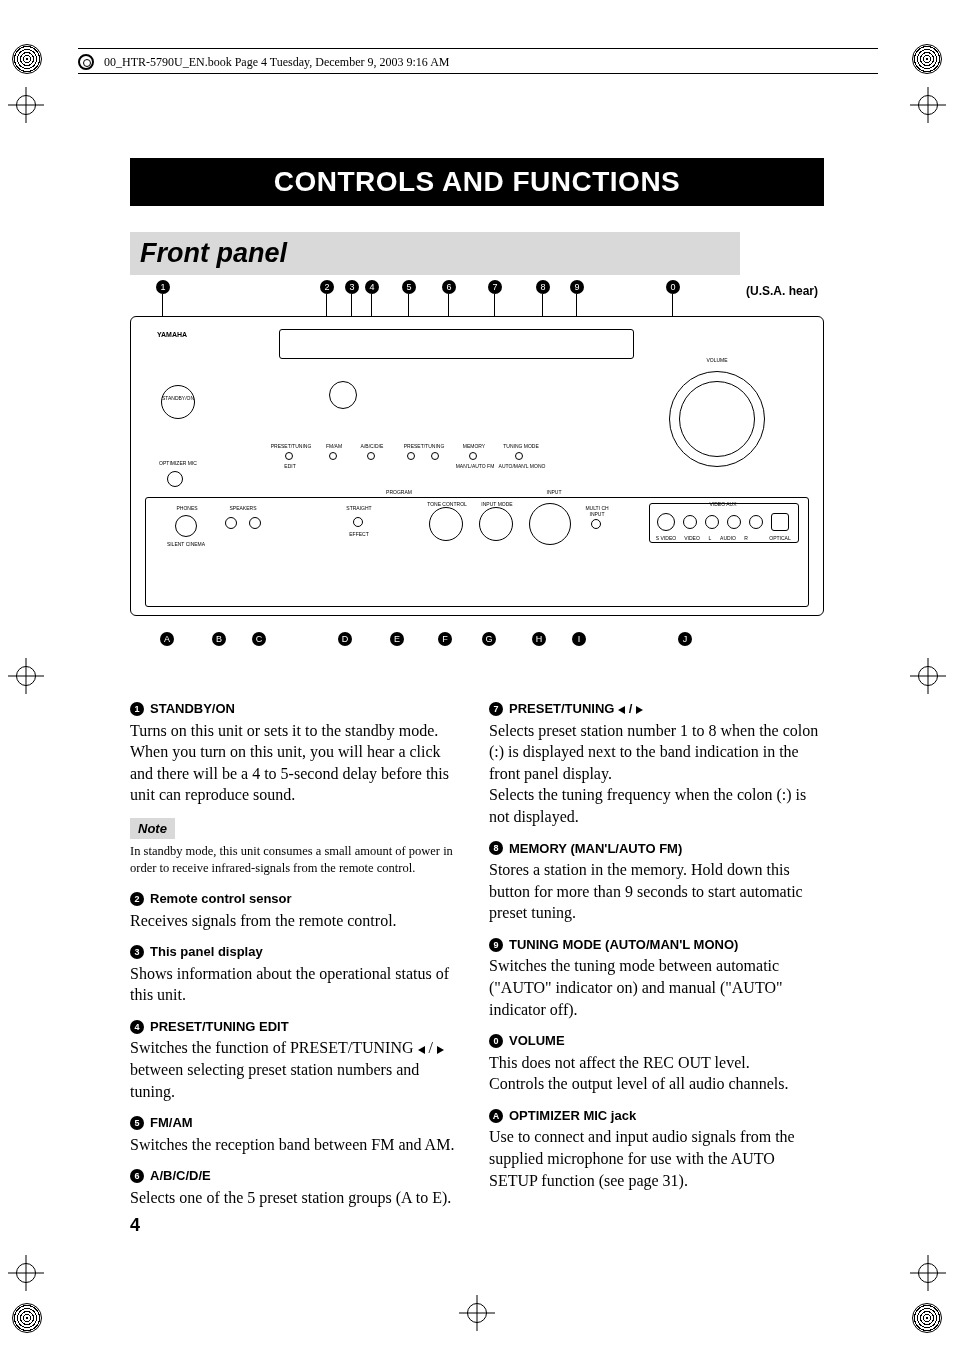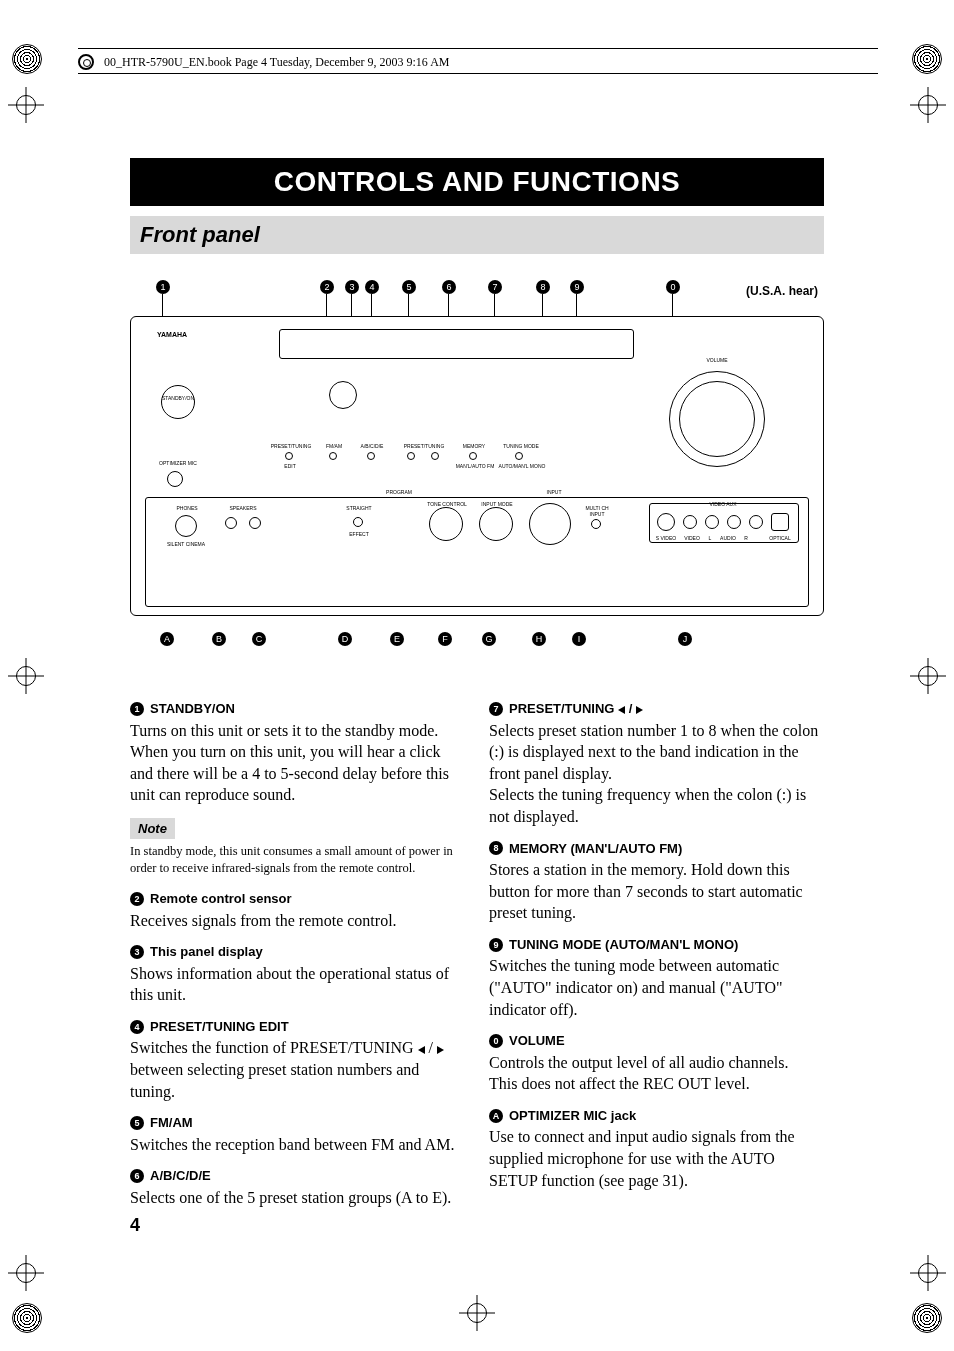--- a/index.html
+++ b/index.html
@@ -75,28 +75,28 @@
     text-align: center;
     padding: 8px 0;
     font-family: Arial, Helvetica, sans-serif;
     font-weight: bold;
     font-size: 28px;
     letter-spacing: 0.5px;
   }
 
   .section-bar {
     position: absolute;
-    left: 130px; top: 216px;
-    width: 694px;
+    left: 130px; top: 232px;
+    width: 610px;
     background: #d9d9d9;
     padding: 6px 10px;
     font-family: Arial, Helvetica, sans-serif;
     font-weight: bold;
     font-style: italic;
-    font-size: 22px;
+    font-size: 27px;
   }
 
   
   .diagram {
     position: absolute;
     left: 130px; top: 280px;
     width: 694px;
     height: 405px;
   }
   .leader-row {
@@ -442,38 +442,38 @@
       </div>
       <div class="item-body">Selects preset station number 1 to 8 when the colon (:) is displayed next to the band indication in the front panel display.</div>
       <div class="item-body">Selects the tuning frequency when the colon (:) is not displayed.</div>
     </div>
 
     <div class="item">
       <div class="item-head">
         <span class="num-badge">8</span>
         <span>MEMORY (MAN'L/AUTO FM)</span>
       </div>
-      <div class="item-body">Stores a station in the memory. Hold down this button for more than 7 seconds to start automatic preset tuning.</div>
+      <div class="item-body">Stores a station in the memory. Hold down this button for more than 9 seconds to start automatic preset tuning.</div>
     </div>
 
     <div class="item">
       <div class="item-head">
         <span class="num-badge">9</span>
         <span>TUNING MODE (AUTO/MAN'L MONO)</span>
       </div>
       <div class="item-body">Switches the tuning mode between automatic ("AUTO" indicator on) and manual ("AUTO" indicator off).</div>
     </div>
 
     <div class="item">
       <div class="item-head">
         <span class="num-badge">0</span>
         <span>VOLUME</span>
       </div>
+      <div class="item-body">This does not affect the REC OUT level.</div>
       <div class="item-body">Controls the output level of all audio channels.</div>
-      <div class="item-body">This does not affect the REC OUT level.</div>
     </div>
 
     <div class="item">
       <div class="item-head">
         <span class="num-badge">A</span>
         <span>OPTIMIZER MIC jack</span>
       </div>
       <div class="item-body">Use to connect and input audio signals from the supplied microphone for use with the AUTO SETUP function (see page 31).</div>
     </div>
 

